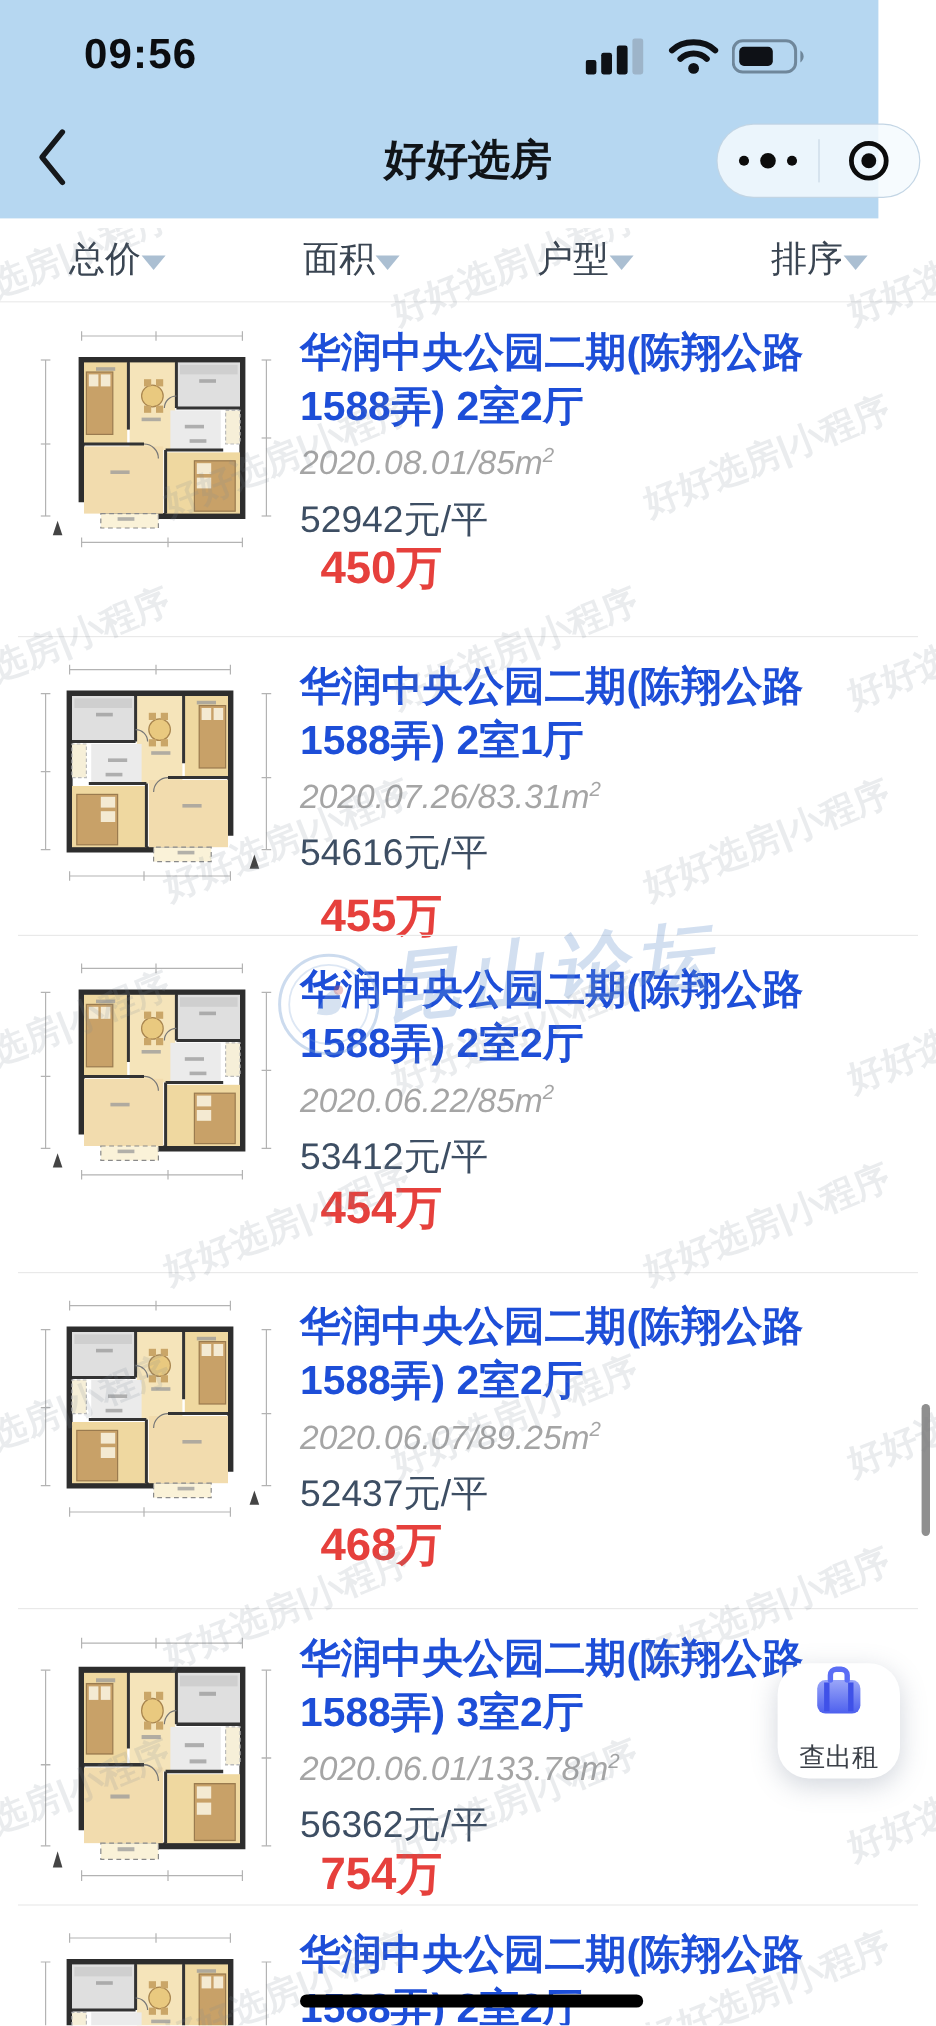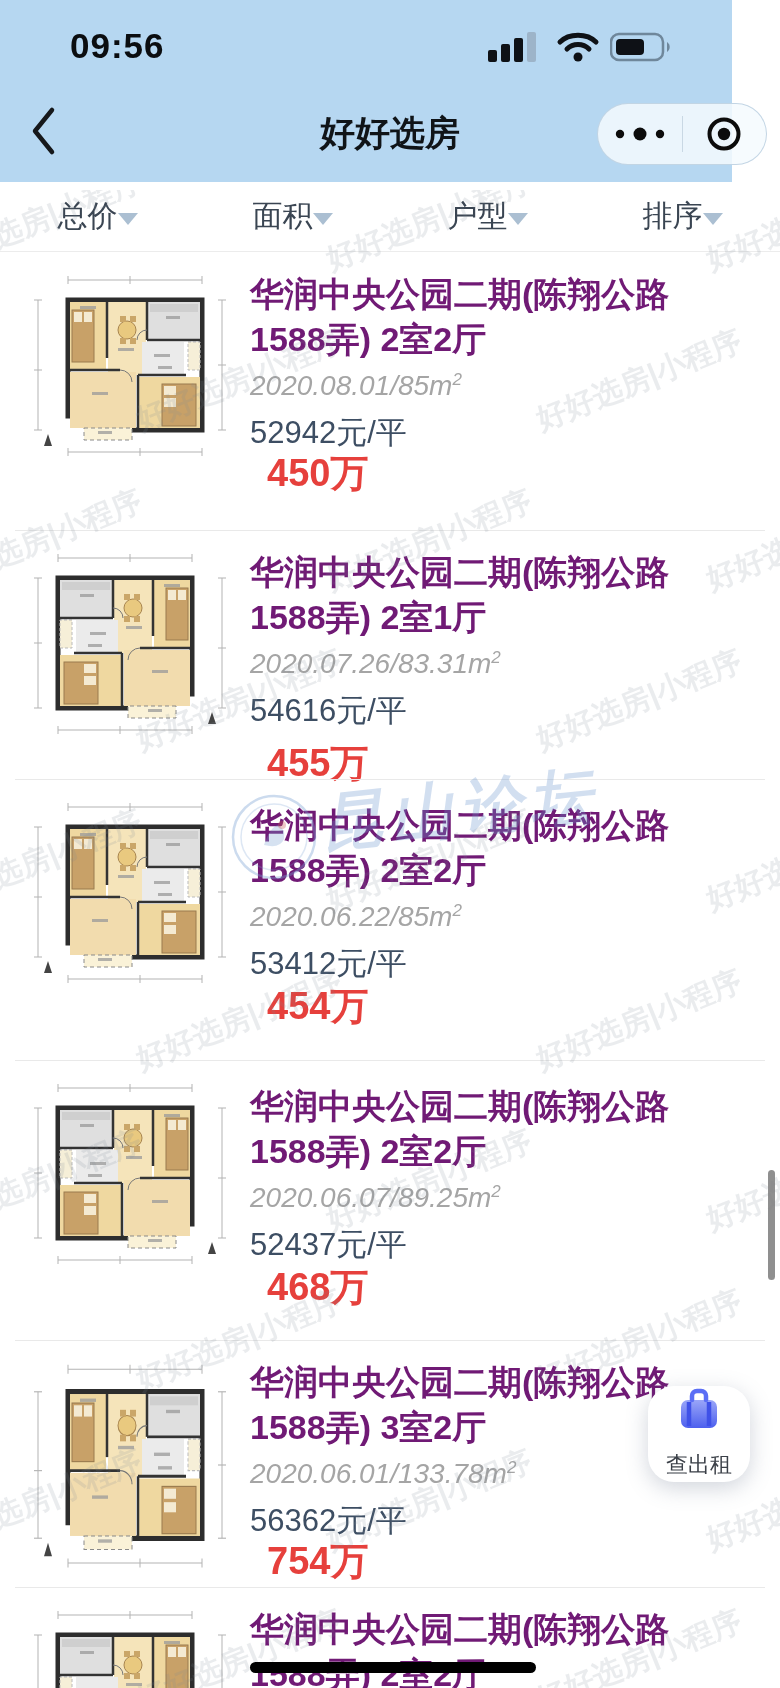--- a/index.html
+++ b/index.html
@@ -29,21 +29,21 @@
     border-bottom:1px solid #ececec; display:flex; z-index:9;
   }
   .filter-item { flex:1; display:flex; align-items:center; justify-content:center; cursor:pointer; }
   .filter-item .lbl { font-size:30px; color:#3a4552; }
   .caret { width:0; height:0; border-left:10px solid transparent; border-right:10px solid transparent; border-top:12px solid #abbfd2; margin-top:4px; }
   .card { position:absolute; left:0; width:780px; cursor:pointer; }
   .divider { position:absolute; left:15px; width:750px; height:1px; background:#e9e9e9; z-index:4; }
   .fp { position:absolute; left:30px; top:18px; width:200px; height:190px; }
   .fp.mirror { transform:scaleX(-1); }
   .fp.tall { height:214px; }
-  .c-title { position:absolute; left:250px; width:490px; font-size:34px; font-weight:700; color:#701a75; line-height:45px; white-space:nowrap; }
+  .c-title { position:absolute; left:250px; width:490px; font-size:34px; font-weight:700; color:#1d4ed8; line-height:45px; white-space:nowrap; }
   .c-date  { position:absolute; left:250px; font-size:28px; color:#a5a5a5;font-style:italic; }
   .c-date sup { font-size:17px; }
   .c-unit  { position:absolute; left:250px; font-size:31px; color:#3d4e63; font-weight:500; }
   .c-total { position:absolute; left:250px; font-size:38px; font-weight:700; color:#e6403c;margin-left:17px; }
   
   .wm-layer { position:absolute; left:0; top:190px; width:780px; height:1498px; overflow:hidden; pointer-events:none; z-index:50; }
   .wm-tile { position:absolute; font-size:30px; font-weight:700; color:rgba(125,135,150,.16); white-space:nowrap; transform:rotate(-22deg); }
   .source-mark { position:absolute; left:225px; top:735px; width:420px; height:140px; pointer-events:none; z-index:45; }
   .source-text {
     position:absolute; left:95px; top:32px; font-size:62px; font-weight:700; font-style:italic;

